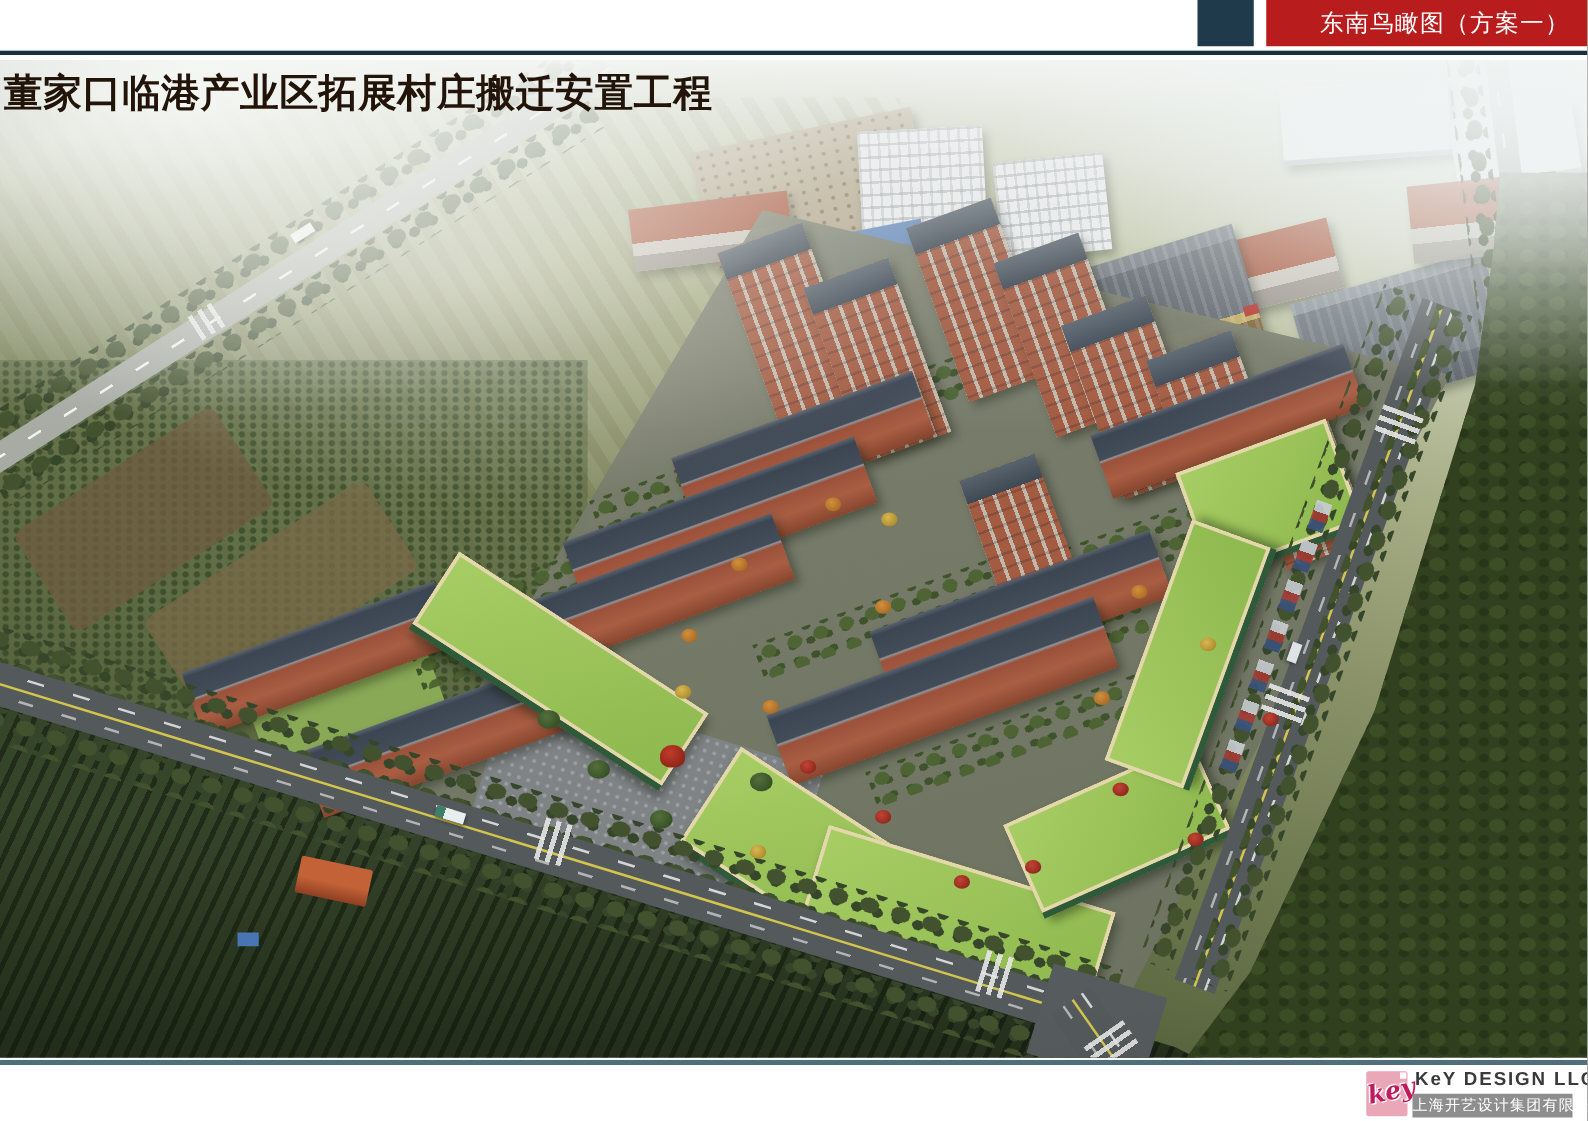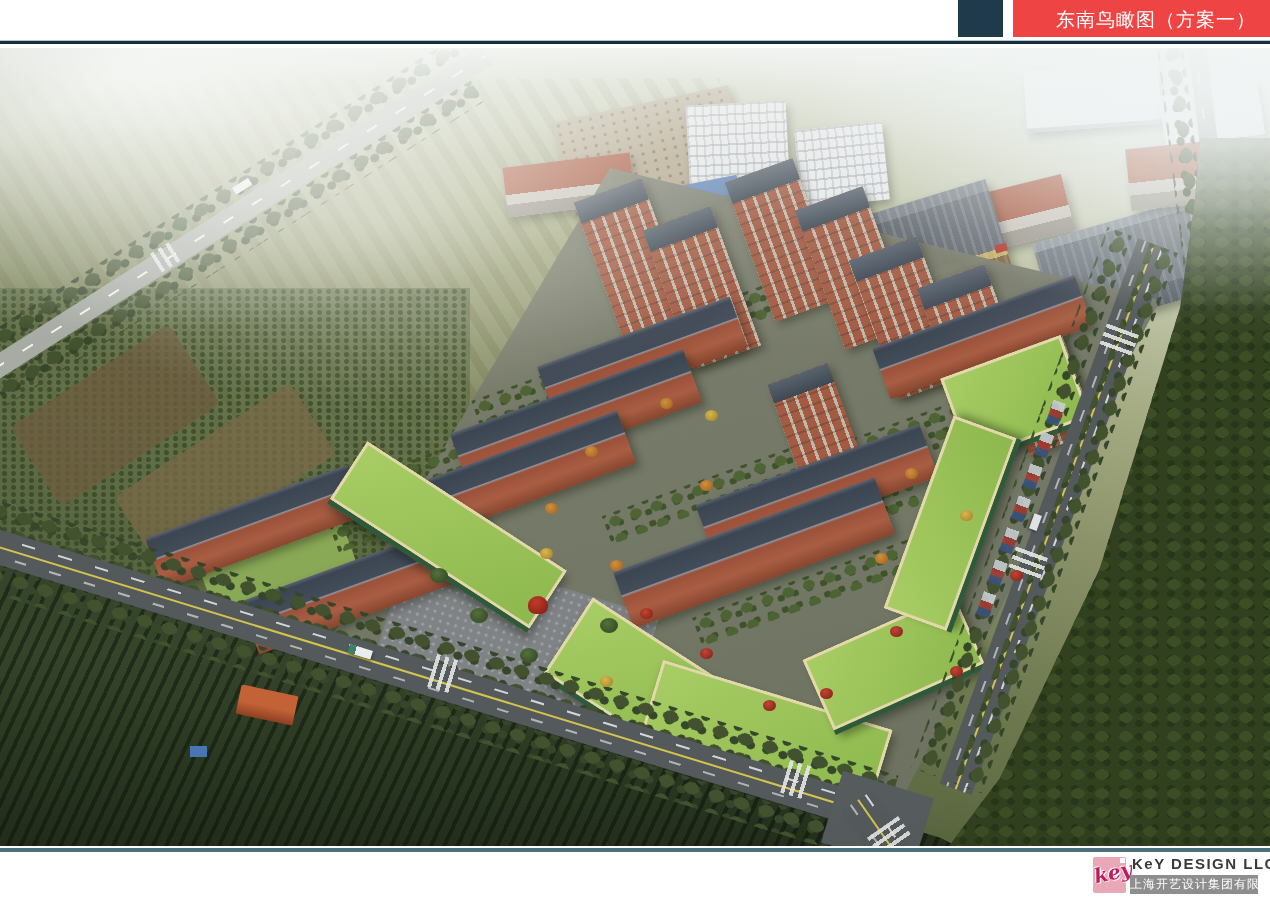--- a/index.html
+++ b/index.html
@@ -5,21 +5,21 @@
   html,body{margin:0;padding:0;background:#666;}
   .slide{position:relative;width:1270px;height:897px;background:#ffffff;overflow:hidden;
          font-family:"Liberation Sans","DejaVu Sans",sans-serif;}
   .slide *{box-sizing:border-box;}
 
   
   .hdr{position:absolute;left:0;top:0;width:1270px;height:40px;background:#fff;}
   .hdr-title{position:absolute;left:35px;top:0;height:40px;line-height:42px;
              font-size:19px;letter-spacing:1.5px;color:#8a8a8a;white-space:nowrap;}
   .hdr-sq{position:absolute;left:958px;top:0;width:45px;height:37px;background:#1e3a4b;}
-  .hdr-box{position:absolute;left:1013px;top:0;width:257px;height:37px;background:#ef4444;
+  .hdr-box{position:absolute;left:1013px;top:0;width:257px;height:37px;background:#b91c1c;
            color:#fff;font-size:19px;letter-spacing:1px;text-align:right;
            line-height:39px;padding-right:14px;white-space:nowrap;}
   .rule-top{position:absolute;left:0;top:40px;width:1270px;height:4px;
             background:linear-gradient(180deg,#b9c4c6 0 1px,#17303d 1px 100%);}
   .rule-bottom{position:absolute;left:0;top:848px;width:1270px;height:4px;background:#4f6f7a;}
 
   
   .logo-sq{position:absolute;left:1093px;top:857px;width:33px;height:36px;background:#eaa7b7;
            border-radius:2px;}
   .logo-sq .w{position:absolute;right:1px;top:1px;width:5px;height:5px;background:#fff;}
@@ -235,20 +235,21 @@
     <div class="t y" style="left:960px;top:462px;"></div>
     <div class="t g" style="left:470px;top:560px;"></div>
     <div class="t g" style="left:520px;top:600px;"></div>
     <div class="t g" style="left:600px;top:570px;"></div>
     <div class="t g" style="left:430px;top:520px;"></div>
 
     <div class="haze1"></div>
     <div class="haze2"></div>
     <div class="vig"></div>
 
+    <div class="otitle">董家口临港产业区拓展村庄搬迁安置工程</div>
   </div>
 
   <div class="rule-bottom"></div>
 
   <div class="logo-sq">
     <span class="w"></span>
     <span class="k">key</span>
   </div>
   <div class="logo-en">KeY DESIGN LLC</div>
   <div class="logo-cn">上海开艺设计集团有限公司</div>

